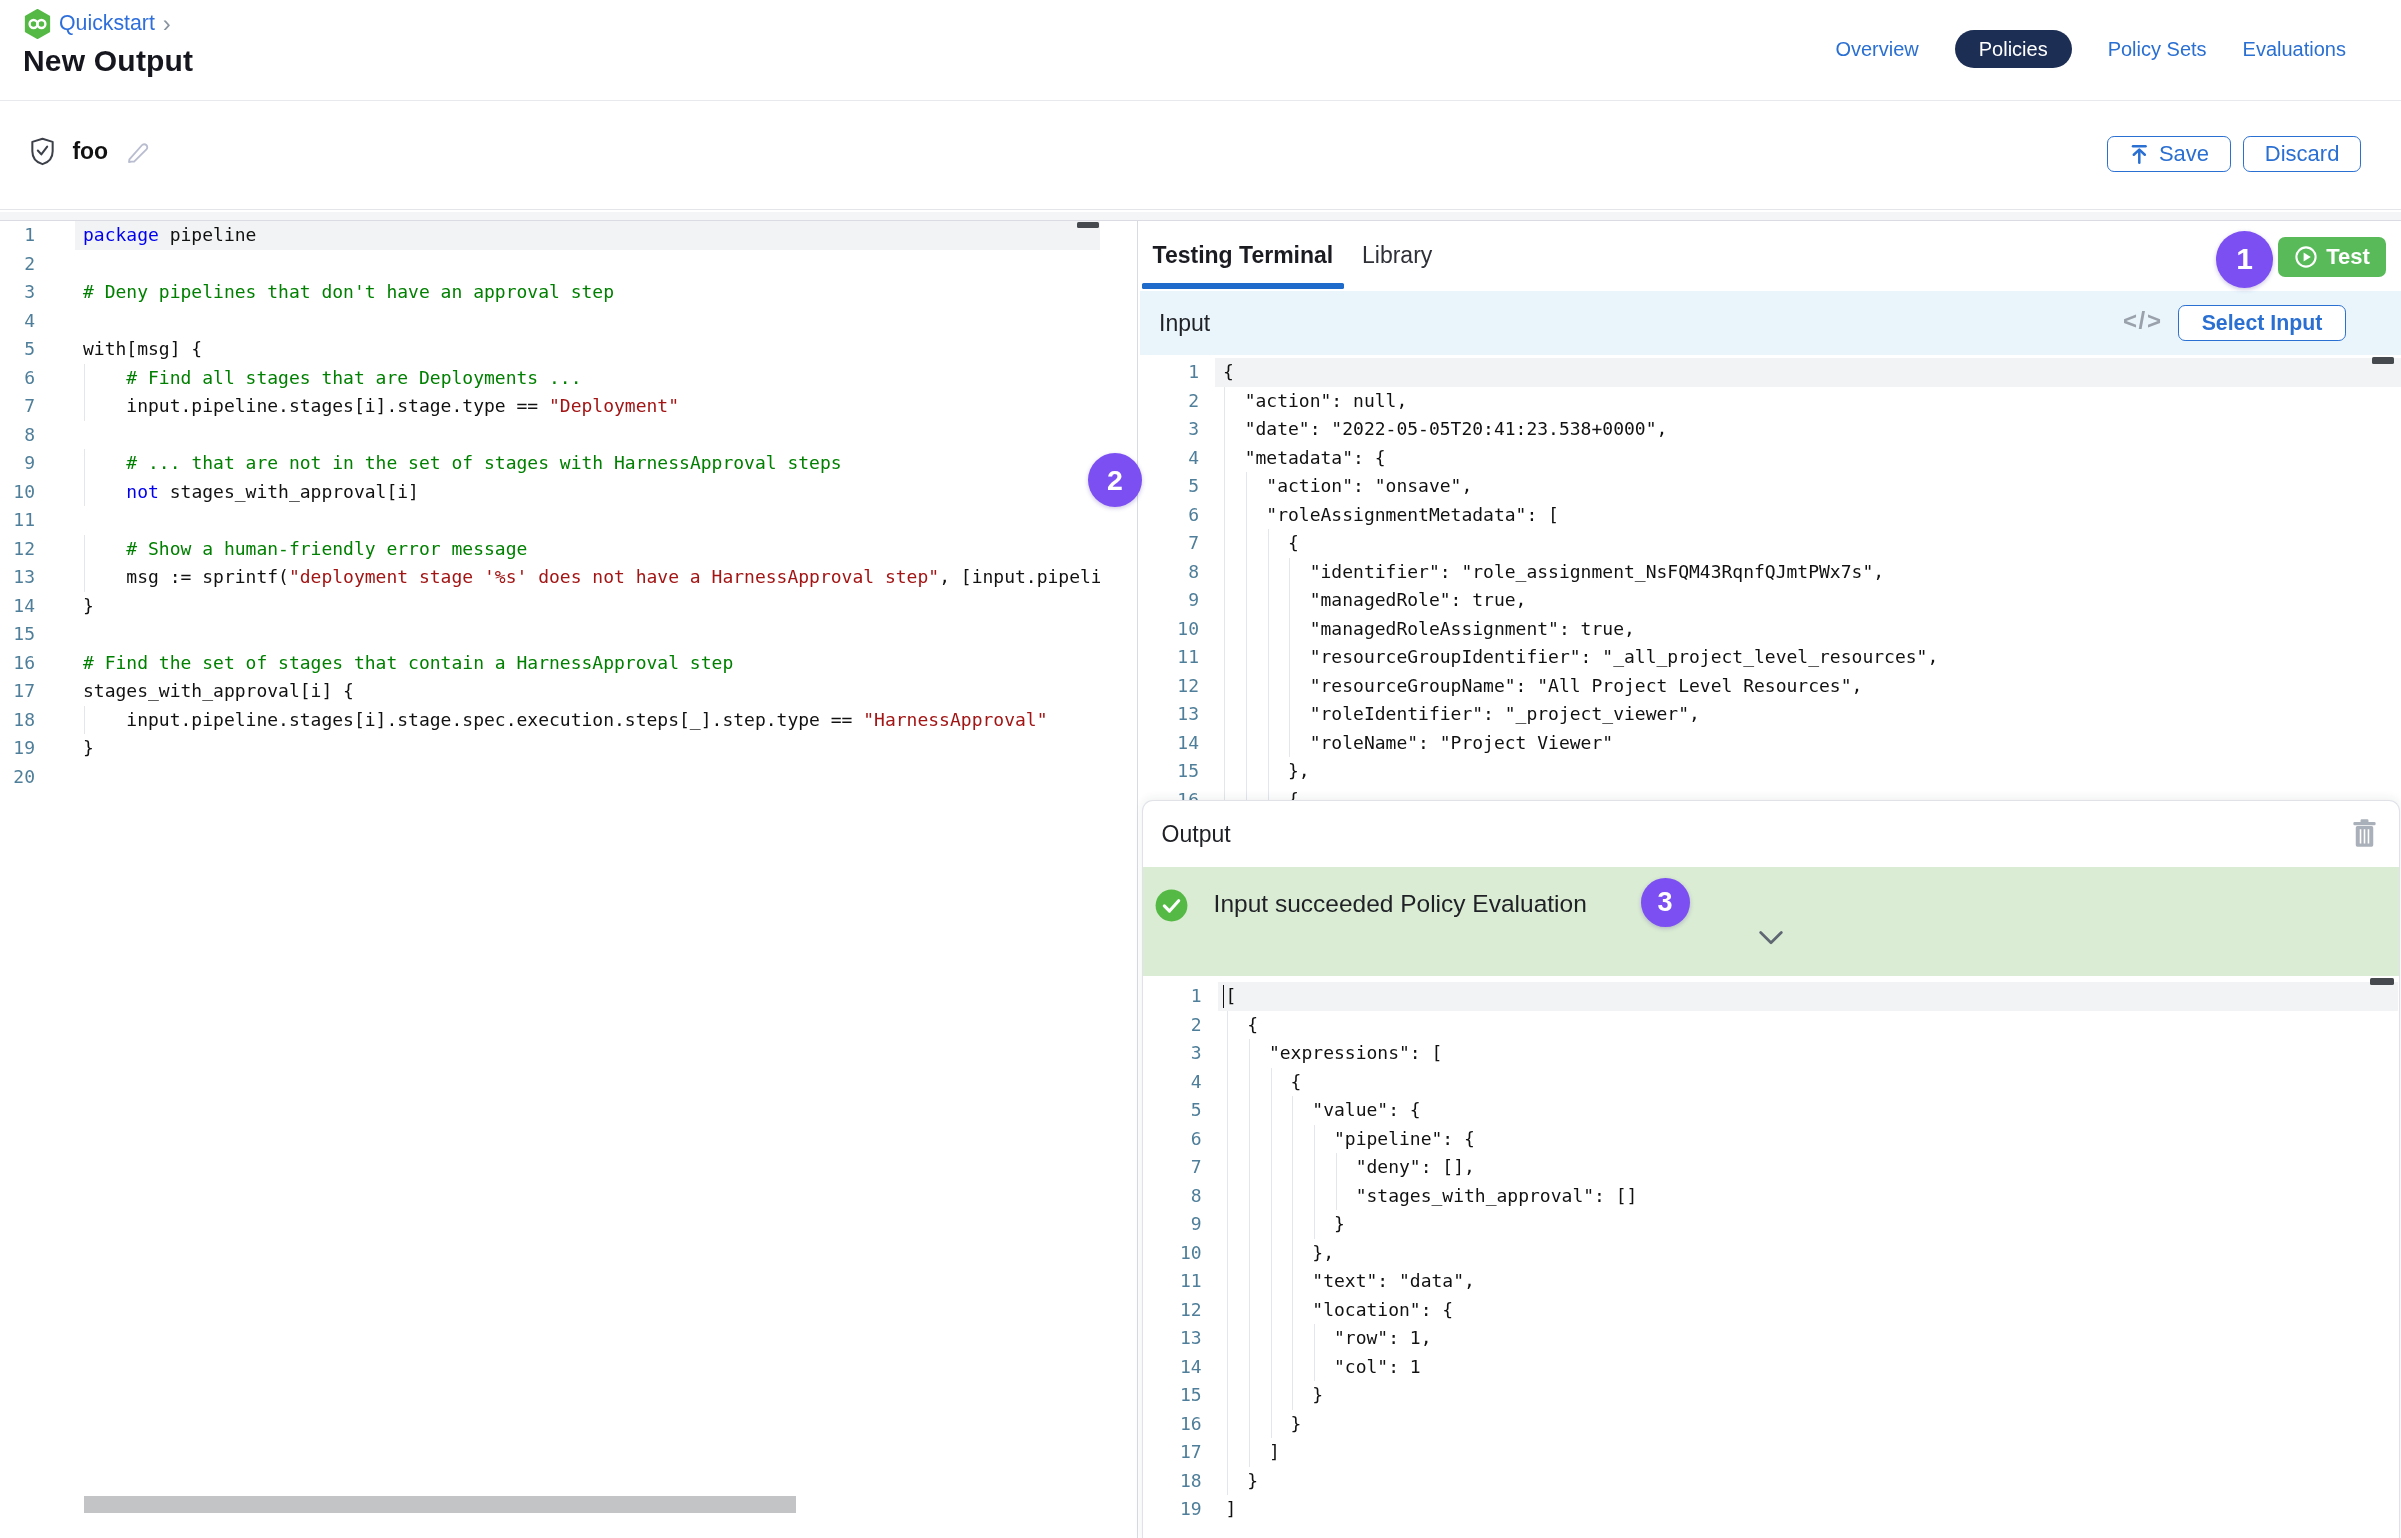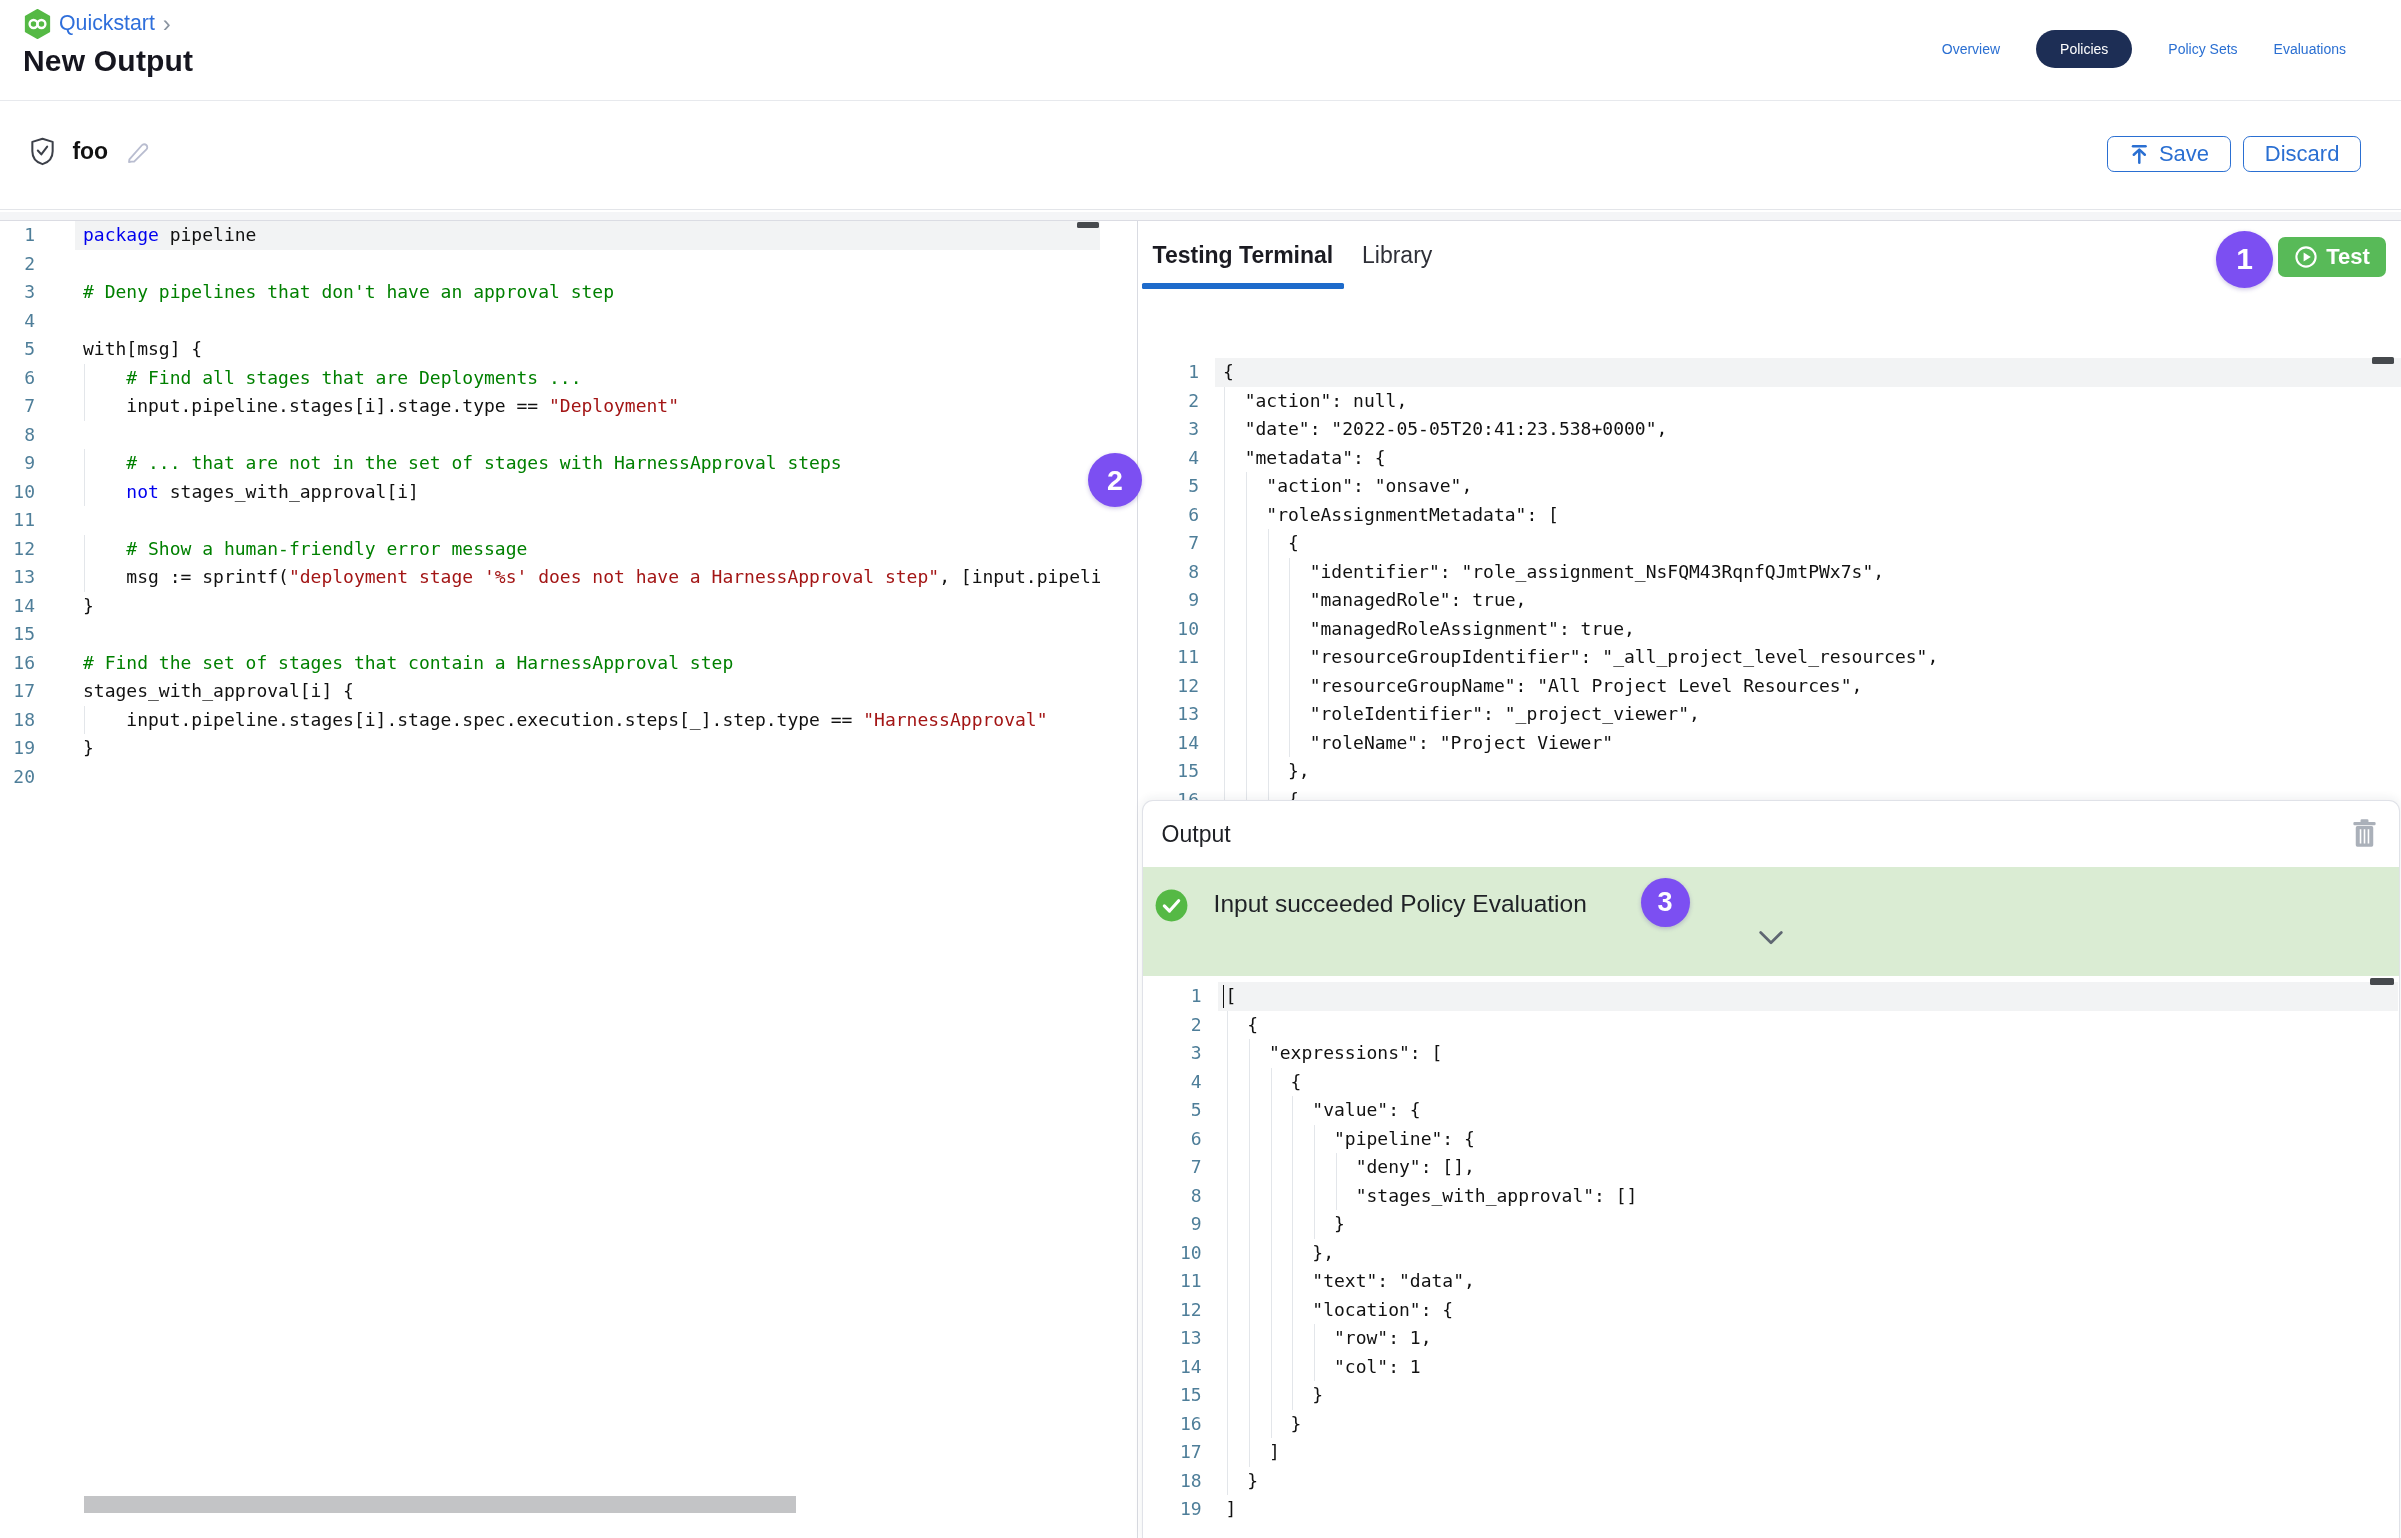--- a/index.html
+++ b/index.html
@@ -7,21 +7,21 @@
   body { font-family:"Liberation Sans", sans-serif; color:#22222b; }
   .page { position:relative; width:2401px; height:1538px; background:#fff; }
 
   
   .hdr { position:absolute; left:0; top:0; width:100%; height:101px; background:#fff; border-bottom:1.6px solid #e7e9ed; }
   .crumb-row { position:absolute; left:24px; top:9.5px; height:28.5px; display:flex; align-items:center; gap:8px; }
   .crumb-link { color:#2f6fdb; font-size:21.3px; font-weight:500; text-decoration:none; cursor:pointer; }
   .crumb-sep { color:#8a94a0; font-size:24px; line-height:24px; }
   .page-title { position:absolute; left:23px; top:44px; font-size:30px; font-weight:700; color:#16161f; letter-spacing:0.2px; }
   .nav { position:absolute; right:55px; top:30px; height:38px; display:flex; align-items:center; gap:36px; }
-  .nav a { font-size:14px; font-weight:500; color:#2a6fd2; text-decoration:none; cursor:pointer; }
+  .nav a { font-size:20px; font-weight:500; color:#2a6fd2; text-decoration:none; cursor:pointer; }
   .nav a.pill { background:#1d2e55; color:#fff; border-radius:19px; height:38px; line-height:38px; padding:0 24px; }
 
   
   .toolbar { position:absolute; left:0; top:101px; width:100%; height:109px; background:#fff; border-bottom:1.6px solid #e3e5e9; }
   .pol-name-wrap { position:absolute; left:30px; top:36px; display:flex; align-items:center; gap:17.4px; }
   .pol-name { font-size:23px; font-weight:700; color:#111; }
   .tb-btns { position:absolute; right:40px; top:35px; display:flex; gap:12.6px; }
   .btn-outline { display:flex; align-items:center; justify-content:center; gap:9.5px; height:36px; border:1.6px solid #2a6fd2; border-radius:7.1px; background:#fff; color:#2a6fd2; font-size:22px; font-weight:500; padding:0 20.6px; cursor:pointer; font-family:"Liberation Sans",sans-serif; }
   .gap-strip { position:absolute; left:0; top:212px; width:100%; height:8px; background:#f4f5f7; }
 
@@ -247,20 +247,25 @@
           <span>
             <svg width="24" height="24" viewBox="0 0 30 30">
               <circle cx="15" cy="15" r="12" fill="none" stroke="#fff" stroke-width="2.6"></circle>
               <polygon points="12,9.5 21,15 12,20.5" fill="#fff"></polygon>
             </svg>
           </span>
           <span>Test</span>
         </button>
       </div>
 
+      <div class="input-head">
+        <span class="input-label">Input</span>
+        <span class="code-braces-icon">&lt;/&gt;</span>
+        <button class="select-input-btn">Select Input</button>
+      </div>
 
       <div id="input-editor" class="editor">
           <div class="ed-line cur">
             <div class="hl" style="left: 75px;"></div>
             <span class="ln" style="width: 59px;">1</span>
             <span class="code" style="left: 83px;"><span class="tok-p">{</span></span>
           </div>
           <div class="ed-line">
             <span class="ln" style="width: 59px;">2</span>
             <div class="guide" style="left: 84px;"></div>

